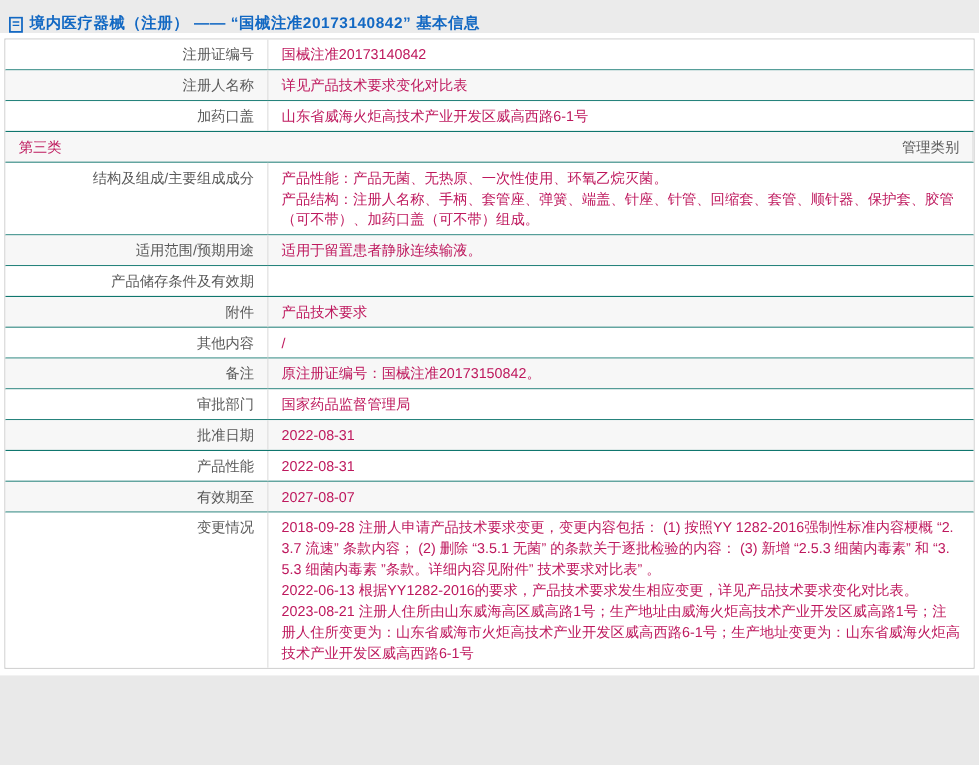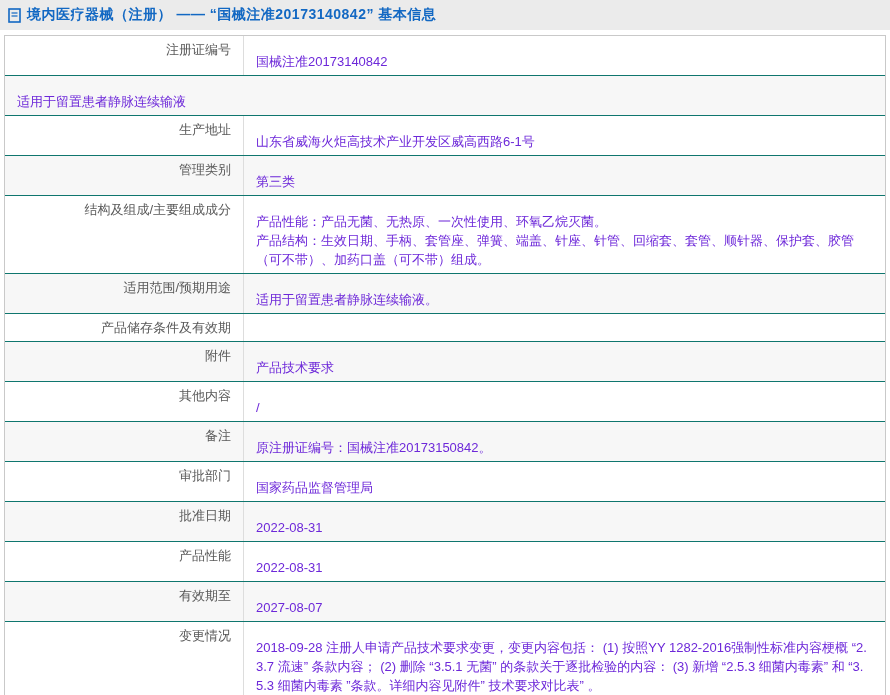--- a/index.html
+++ b/index.html
@@ -3,36 +3,36 @@
 <meta charset="utf-8">
 <style>
   html,body{margin:0;padding:0;}
   body{
     width:890px;height:695px;overflow:hidden;
     background:#e9e9e9;
     font-family:"Liberation Sans","DejaVu Sans",sans-serif;
   }
   .topbar{
     height:30px;background:#ebebeb;
-    display:flex;align-items:center;gap:6px;padding-left:8px;
+    display:flex;align-items:flex-end;gap:6px;padding-left:8px;
   }
   .doc-icon{display:inline-flex;align-items:center;}
   .title{color:#1268c3;font-size:14px;font-weight:bold;letter-spacing:0.5px;}
   .panel{background:#ffffff;padding:5px 4px 6px 4px;}
   .info-table{border:1px solid #c9c9c9;background:#fff;}
   .row{display:flex;border-bottom:1px solid #0f766e;background:#ffffff;}
   .row:last-child{border-bottom:none;}
   .row:nth-child(even){background:#f7f7f7;}
   .cell{font-size:13px;line-height:19px;padding:4px 12px;color:#555555;}
   .label{
     width:214px;flex:0 0 214px;text-align:right;
     border-right:1px solid #dddddd;color:#595959;
     display:block;
   }
-  .value{flex:1;white-space:pre-line;word-break:break-all;color:#6d28d9;margin-top:12px;}
+  .value{flex:1;white-space:pre-line;word-break:break-all;color:#be185d;}
 </style>
 </head>
 <body>
 
 <div class="topbar">
   <span class="doc-icon">
     <svg width="13" height="15" viewBox="0 0 13 15">
       <rect x="1" y="1" width="11" height="13" fill="none" stroke="#1268c3" stroke-width="1.6"></rect>
       <line x1="3.5" y1="5" x2="9.5" y2="5" stroke="#1268c3" stroke-width="1.2"></line>
       <line x1="3.5" y1="8" x2="9.5" y2="8" stroke="#1268c3" stroke-width="1.2"></line>
@@ -42,34 +42,35 @@
 </div>
 
 <div class="panel">
   <div class="info-table">
 
     <div class="row">
       <div class="cell label">注册证编号</div>
       <div class="cell value">国械注准20173140842</div>
     </div>
     <div class="row">
-      <div class="cell value">适用于留置患者静脉连续输液</div>
+      <div class="cell label">注册人名称</div>
+      <div class="cell value">详见产品技术要求变化对比表</div>
     </div>
     <div class="row">
-      <div class="cell label">生产地址</div>
+      <div class="cell label">加药口盖</div>
       <div class="cell value">山东省威海火炬高技术产业开发区威高西路6-1号</div>
     </div>
     <div class="row">
+      <div class="cell value">第三类</div>
       <div class="cell label">管理类别</div>
-      <div class="cell value">第三类</div>
     </div>
     <div class="row">
       <div class="cell label">结构及组成/主要组成成分</div>
       <div class="cell value">产品性能：产品无菌、无热原、一次性使用、环氧乙烷灭菌。
-产品结构：生效日期、手柄、套管座、弹簧、端盖、针座、针管、回缩套、套管、顺针器、保护套、胶管（可不带）、加药口盖（可不带）组成。</div>
+产品结构：注册人名称、手柄、套管座、弹簧、端盖、针座、针管、回缩套、套管、顺针器、保护套、胶管（可不带）、加药口盖（可不带）组成。</div>
     </div>
     <div class="row">
       <div class="cell label">适用范围/预期用途</div>
       <div class="cell value">适用于留置患者静脉连续输液。</div>
     </div>
     <div class="row">
       <div class="cell label">产品储存条件及有效期</div>
       <div class="cell value"></div>
     </div>
     <div class="row">

